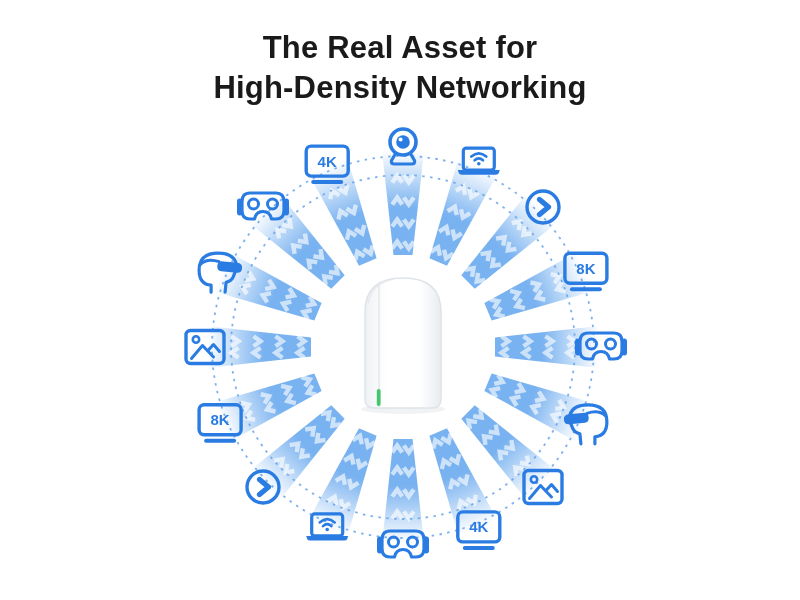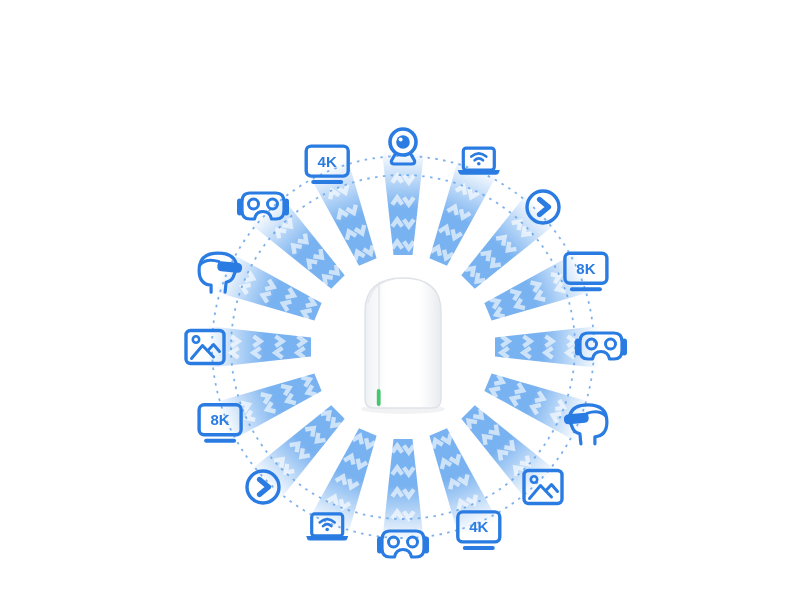--- a/index.html
+++ b/index.html
@@ -21,20 +21,24 @@
   .beam-stop-clear{stop-color:var(--beam-blue);stop-opacity:0;}
   .tv-label{fill:var(--icon-blue);font-family:"Liberation Sans",sans-serif;font-size:15px;font-weight:bold;text-anchor:middle;}
   .dev-edge{stroke:#dfe3e8;stroke-width:1.5;fill:url(#devGrad);}
   .dev-seam{stroke:#e3e6ea;stroke-width:1.5;fill:none;}
 </style>
 </head>
 <body>
 
 <div id="stage">
 
+  <div id="title">
+    <div>The Real Asset for</div>
+    <div>High-Density Networking</div>
+  </div>
 
   <svg id="diagram-svg" width="800" height="600" viewBox="0 0 800 600" xmlns="http://www.w3.org/2000/svg">
 
     <defs>
       <linearGradient id="beamGrad" x1="0" y1="-92" x2="0" y2="-196" gradientUnits="userSpaceOnUse">
         <stop offset="0" class="beam-stop-solid"></stop>
         <stop offset="0.45" class="beam-stop-solid"></stop>
         <stop offset="1" class="beam-stop-clear"></stop>
       </linearGradient>
 

